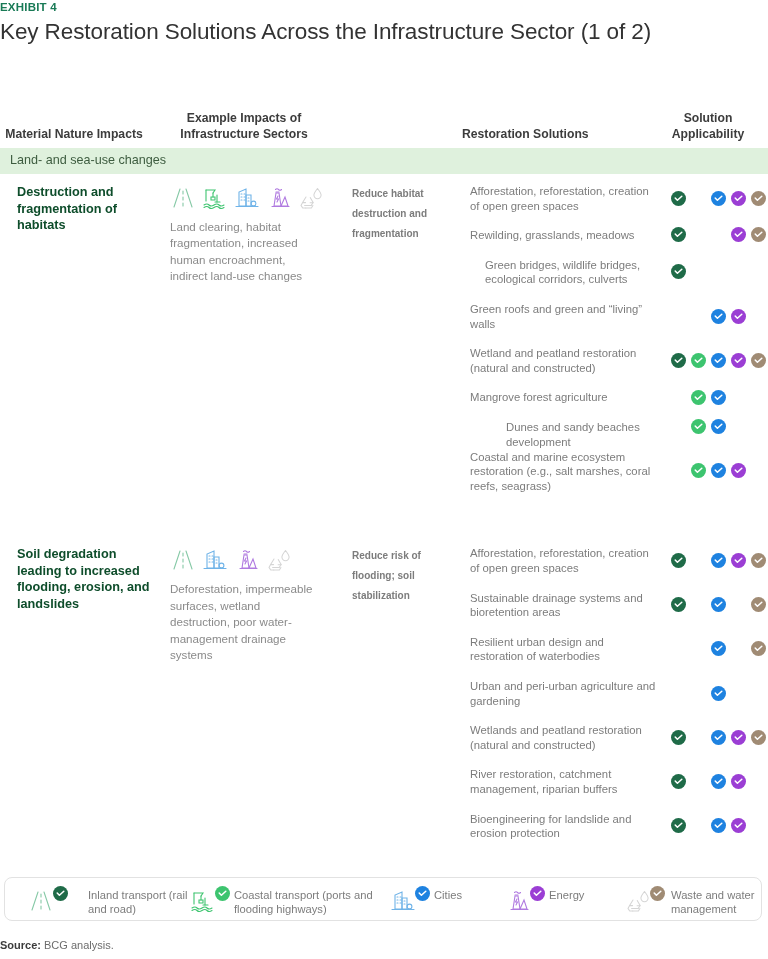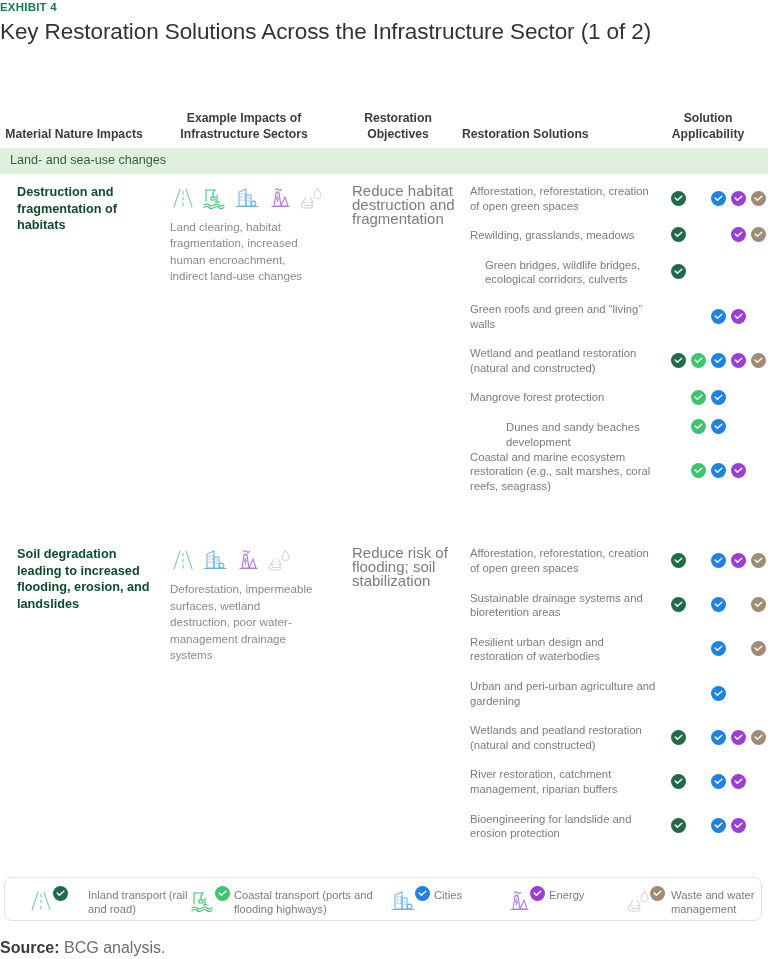--- a/index.html
+++ b/index.html
@@ -55,21 +55,21 @@
     font-size:12.7px;font-weight:bold;color:#0e4d2b;line-height:16.5px;
   }
   .grp-icons{position:absolute;left:170px;top:0px;height:26px;}
   .grp-icons svg{display:inline-block;vertical-align:top;margin-right:6px;}
   .grp-impacts{
     position:absolute;left:170px;width:150px;
     font-size:11.6px;color:#8a8a8a;line-height:16.4px;
   }
   .grp-objective{
     position:absolute;left:352px;width:106px;
-    font-size:15px;color:#7c7c7c;line-height:14px;
+    font-size:10px;color:#7c7c7c;line-height:20px;font-weight:bold;
   }
 
   
   .srow{position:absolute;left:0;width:768px;}
   .sol-text{
     position:absolute;left:470px;width:190px;
     font-size:11.3px;color:#7c7c7c;line-height:14.6px;
   }
   .dot{
     position:absolute;width:15px;height:15px;border-radius:50%;
@@ -93,36 +93,35 @@
   .legend-title span{background:#ffffff;padding:0 7px;}
   .li{position:absolute;top:886px;height:28px;}
   .li .lic{position:absolute;left:0;top:2px;}
   .li .ltx{
     position:absolute;font-size:11.2px;color:#7c7c7c;line-height:14.4px;top:2px;
   }
 
   
   .source{
     position:absolute;left:0;top:939px;
-    font-size:16px;color:#6d6d6d;
+    font-size:11px;color:#6d6d6d;
   }
   .source b{color:#3c3c3c;font-weight:bold;}
 </style>
 </head>
 <body>
 
 <div class="page">
 
   <div class="exhibit-label">EXHIBIT 4</div>
   <div class="exhibit-title">Key Restoration Solutions Across the Infrastructure Sector (1 of 2)</div>
 
   <div class="col-headers">
     <div class="ch ch-1">Material Nature Impacts</div>
     <div class="ch ch-2">Example Impacts of Infrastructure Sectors</div>
-    <div class="ch ch-3">Restoration Objectives</div>
     <div class="ch ch-4">Restoration Solutions</div>
     <div class="ch ch-5">Solution Applicability</div>
   </div>
 
   <div class="band" id="band" style="top: 148px;">
     <span>Land- and sea-use changes</span>
   </div>
 
   <div id="groups">
       <div class="group" style="top: 181px;">
@@ -248,21 +247,21 @@
               <path d="M2.2 5 L4.4 7.3 L8.8 3.2"></path>
             </svg>
           </div>
           <div class="dot d4" style="background: rgb(160, 139, 116); top: 9.6px;">
             <svg width="11" height="11" viewBox="0 0 11 11" fill="none" stroke="#ffffff" stroke-width="1.5" stroke-linecap="round" stroke-linejoin="round">
               <path d="M2.2 5 L4.4 7.3 L8.8 3.2"></path>
             </svg>
           </div>
         </div>
         <div class="srow" style="top: 206.4px;">
-          <div class="sol-text" style="top: 3px;">Mangrove forest protection</div>
+          <div class="sol-text" style="top: 3px;">Mangrove forest agriculture</div>
           <div class="dot d1" style="background: rgb(61, 196, 111); top: 2.3px;">
             <svg width="11" height="11" viewBox="0 0 11 11" fill="none" stroke="#ffffff" stroke-width="1.5" stroke-linecap="round" stroke-linejoin="round">
               <path d="M2.2 5 L4.4 7.3 L8.8 3.2"></path>
             </svg>
           </div>
           <div class="dot d2" style="background: rgb(30, 130, 224); top: 2.3px;">
             <svg width="11" height="11" viewBox="0 0 11 11" fill="none" stroke="#ffffff" stroke-width="1.5" stroke-linecap="round" stroke-linejoin="round">
               <path d="M2.2 5 L4.4 7.3 L8.8 3.2"></path>
             </svg>
           </div>

